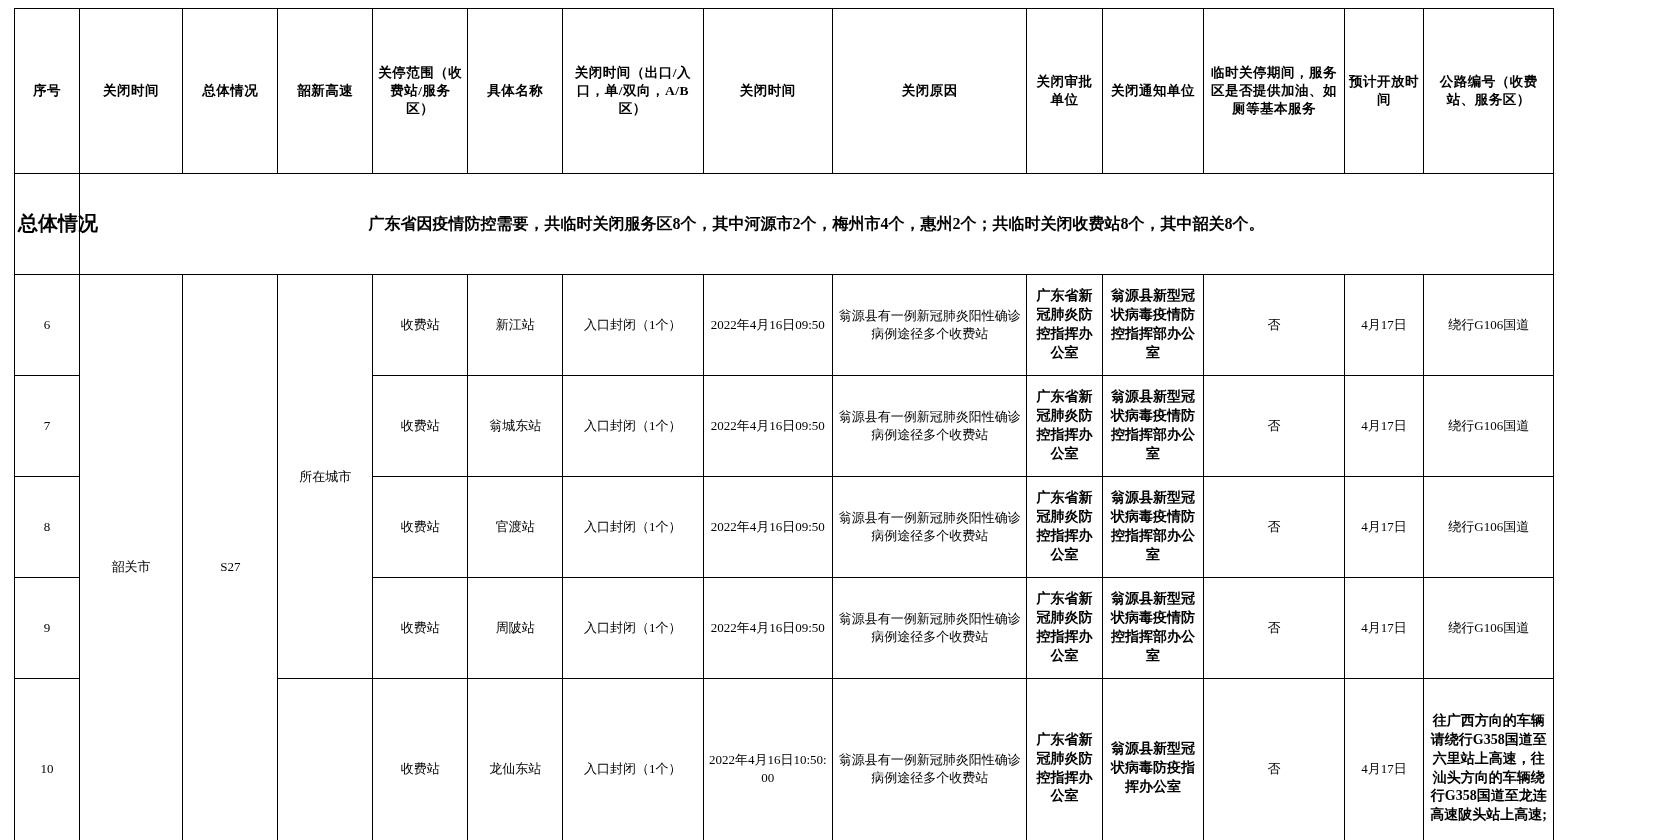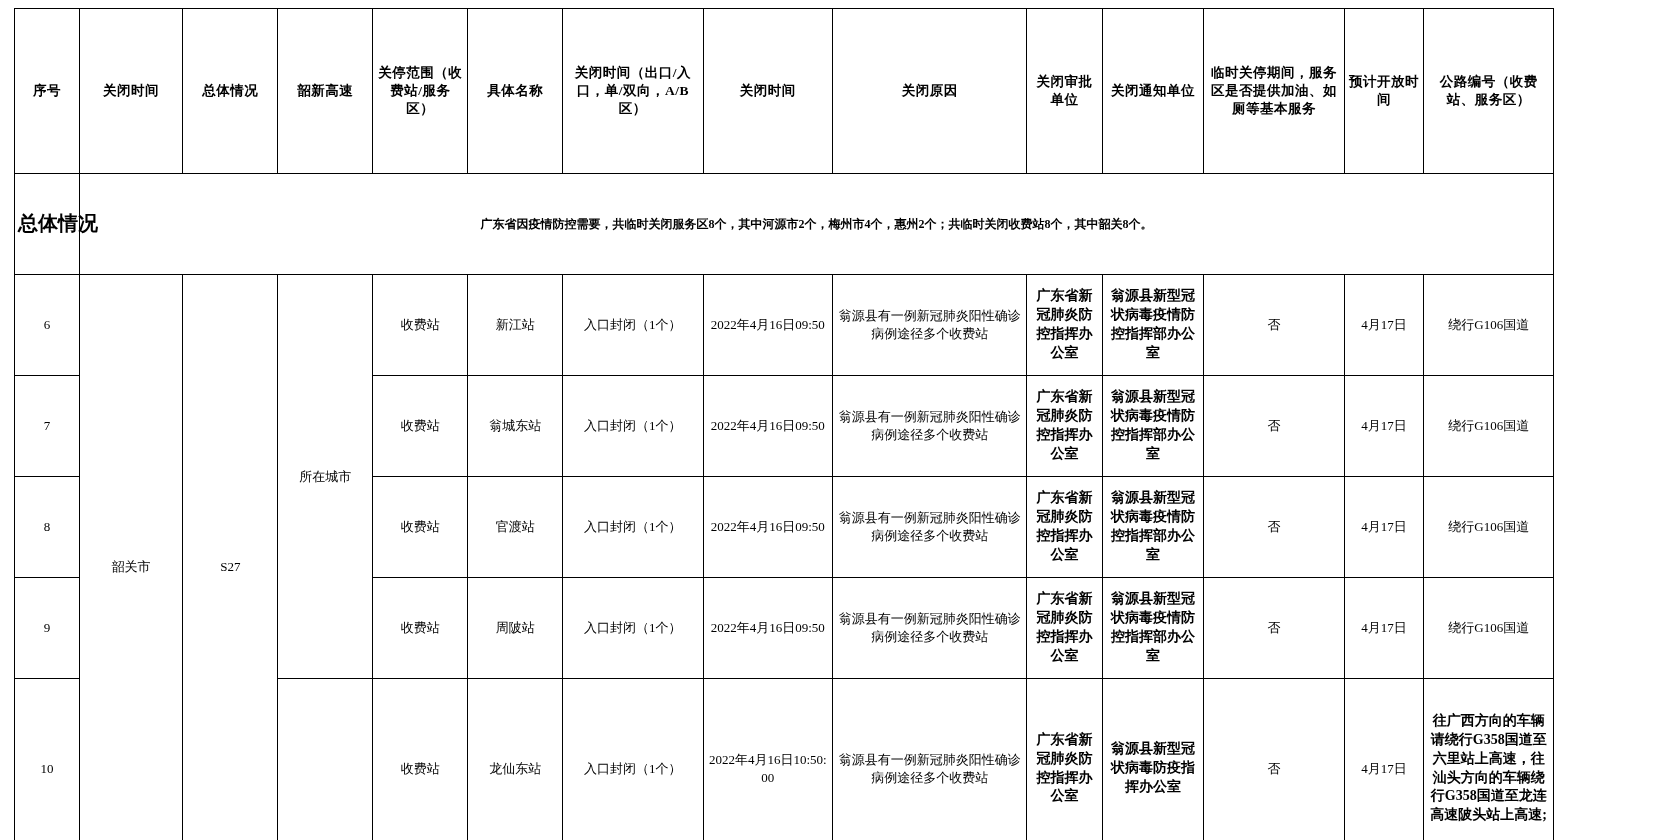--- a/index.html
+++ b/index.html
@@ -41,21 +41,21 @@
     letter-spacing: 0.5px;
   }
   .summary-label {
     font-weight: bold;
     font-size: 20px;
     white-space: nowrap;
     font-family: Liberation Mono, monospace;
   }
   .summary-text {
     font-weight: bold;
-    font-size: 12px;
+    font-size: 16px;
     text-align: left;
     padding-left: 6px;
   }
   tbody td {
     font-size: 13px;
     height: 96px;
   }
   td.tall {
     height: 175px;
   }

